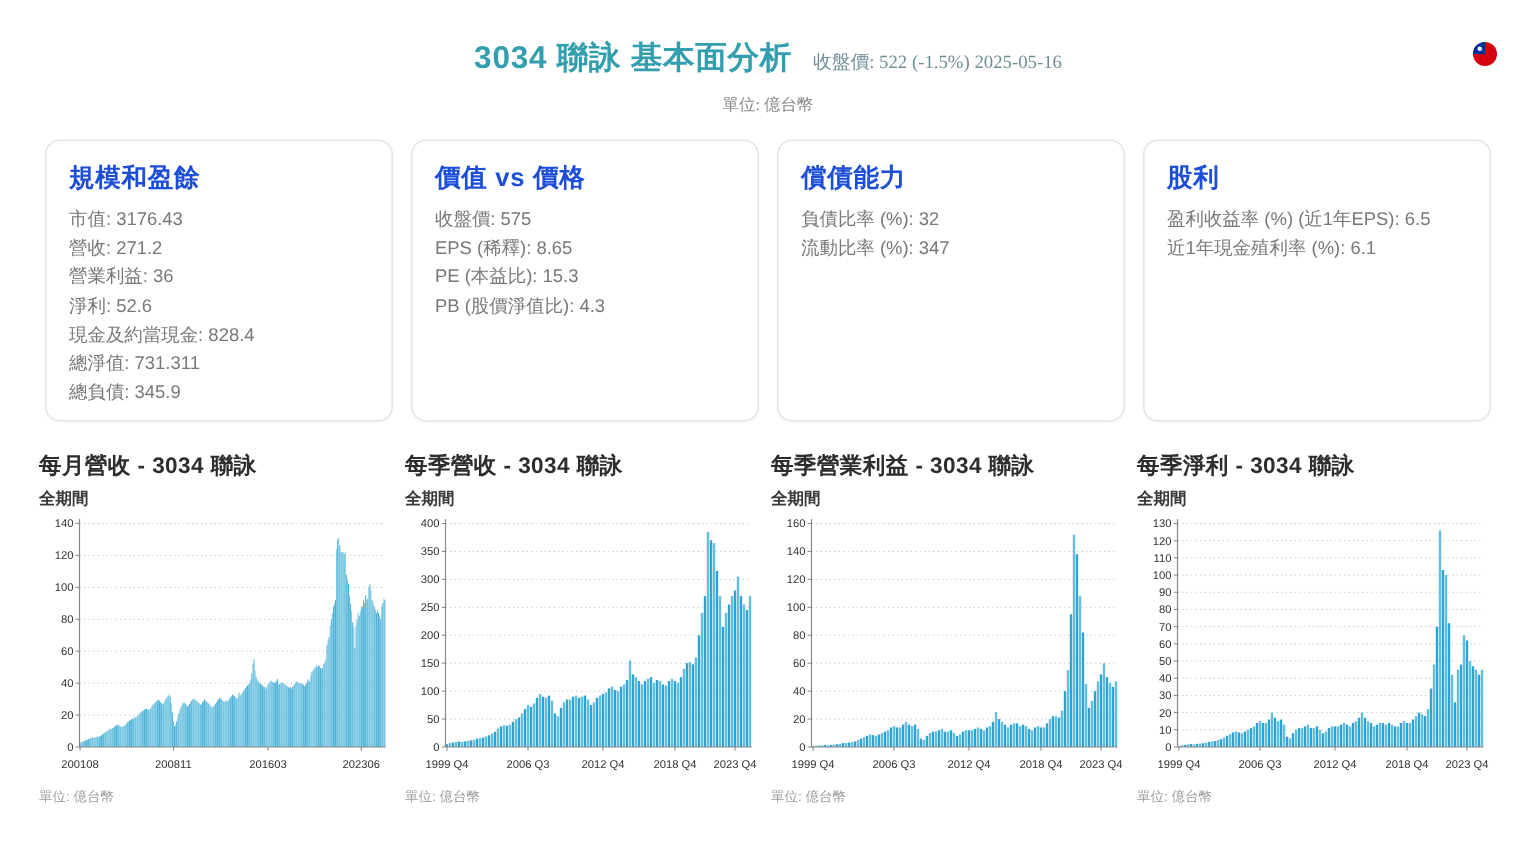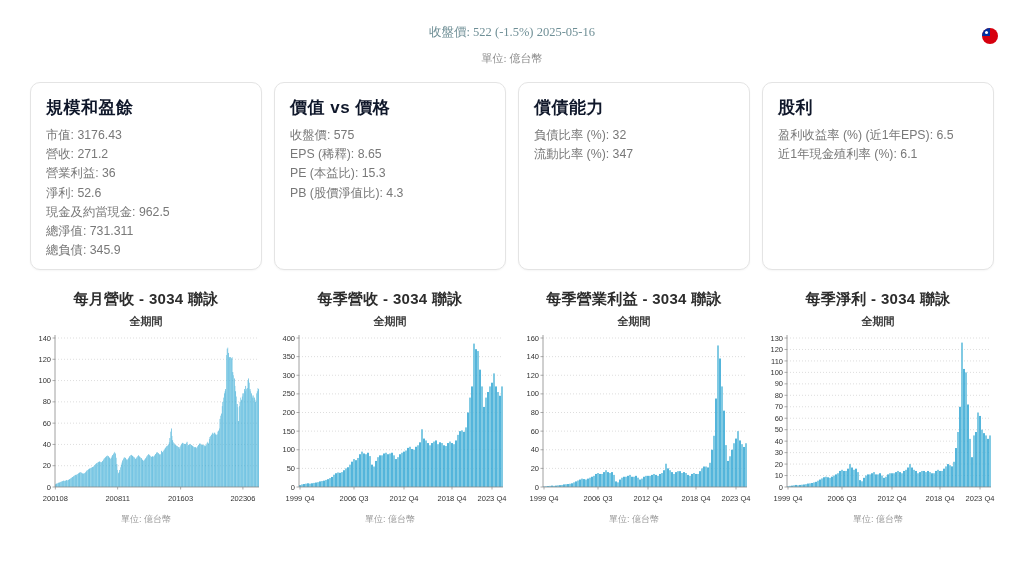--- a/index.html
+++ b/index.html
@@ -12,55 +12,56 @@
   .price-info { font-size:12.5px; color:#6f8f96; font-family:"Liberation Serif", serif; }
   .unit-line { margin-top:10px; font-size:11px; color:#8a8a8a; font-family:"Liberation Serif", serif; }
   .flag { position:absolute; top:28px; right:26px; width:16px; height:16px; border-radius:50%;
           background:#d6000e; overflow:hidden; cursor:pointer; }
   .flag .canton { position:absolute; left:0; top:0; width:50%; height:50%; background:#002fa0; }
   .flag .sun { position:absolute; left:2.5px; top:2.5px; width:3px; height:3px; border-radius:50%; background:#fff; }
   
   .cards { display:flex; gap:12px; margin:16px 30px 0; }
   .card { flex:1; border:1px solid #e4e4e4; border-radius:10px; background:#fff;
           box-shadow:0 1px 2px rgba(0,0,0,0.04); padding:13px 15px 10px; height:188px; }
-  .card h2 { font-size:17px; font-weight:bold; color:#0f172a; margin-bottom:7px; letter-spacing:0.5px; }
+  .card h2 { font-size:17px; font-weight:bold; color:#1d4ed8; margin-bottom:7px; letter-spacing:0.5px; }
   .card-item { font-size:12.3px; color:#787878; line-height:1.56;
                font-family:Liberation Sans, sans-serif; white-space:nowrap; }
   
   .charts { display:flex; gap:4px; margin:20px 26px 0; }
-  .chart { flex:1; min-width:0; text-align:center; }
+  .chart { flex:1; min-width:0; text-align:left; }
   .chart-title { font-size:15px; font-weight:bold; color:#2d2d2d; letter-spacing:0.3px; }
   .chart-subtitle { font-size:11px; font-weight:600; color:#3a3a3a; margin-top:5px; }
   .plot { margin-top:2px; }
   .chart-caption { font-size:9px; color:#9a9a9a; margin-top:4px; }
   svg text { font-family:"Liberation Sans", sans-serif; }
 </style>
 </head>
 <body>
 
 <div class="header">
   <div class="title-row">
+    <span class="main-title">3034 聯詠 基本面分析</span>
     <span class="price-info">收盤價: 522 (-1.5%) 2025-05-16</span>
   </div>
   <div class="unit-line">單位: 億台幣</div>
   <div class="flag">
     <div class="canton"></div>
     <div class="sun"></div>
   </div>
 </div>
 
 <div class="cards">
   <div class="card">
     <h2>規模和盈餘</h2>
     <div>
         <div class="card-item">市值: 3176.43</div>
         <div class="card-item">營收: 271.2</div>
         <div class="card-item">營業利益: 36</div>
         <div class="card-item">淨利: 52.6</div>
-        <div class="card-item">現金及約當現金: 962.5</div>
+        <div class="card-item">現金及約當現金: 828.4</div>
         <div class="card-item">總淨值: 731.311</div>
         <div class="card-item">總負債: 345.9</div>
       </div>
   </div>
   <div class="card">
     <h2>價值 vs 價格</h2>
     <div>
         <div class="card-item">收盤價: 575</div>
         <div class="card-item">EPS (稀釋): 8.65</div>
         <div class="card-item">PE (本益比): 15.3</div>

